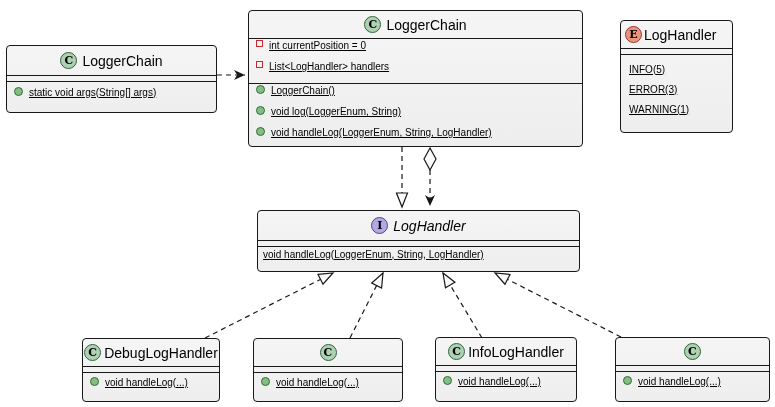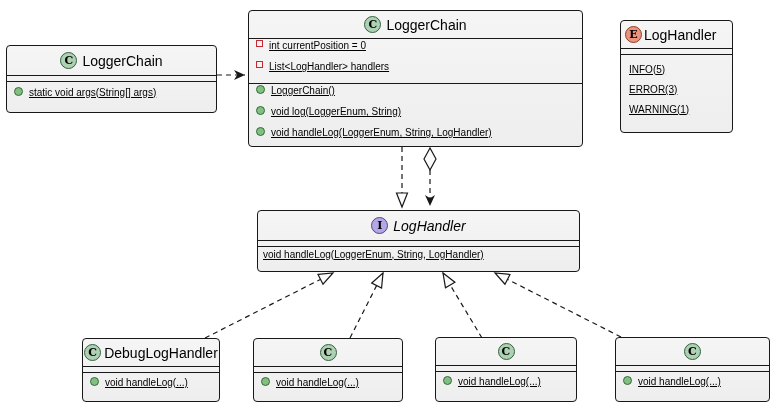--- a/index.html
+++ b/index.html
@@ -170,20 +170,21 @@
       <div class="row">
         <span class="vis vis-public"></span>
         <span>void handleLog(...)</span>
       </div>
     </div>
   </div>
 
   <div class="uml-box" style="left:435px;top:337px;width:142px;height:65px;">
     <div class="hdr" style="gap:3px;">
       <span class="spot spot-class">C</span>
+      <span>InfoLogHandler</span>
     </div>
     <div class="sep"></div>
     <div class="sec">
       <div class="row">
         <span class="vis vis-public"></span>
         <span>void handleLog(...)</span>
       </div>
     </div>
   </div>
 

